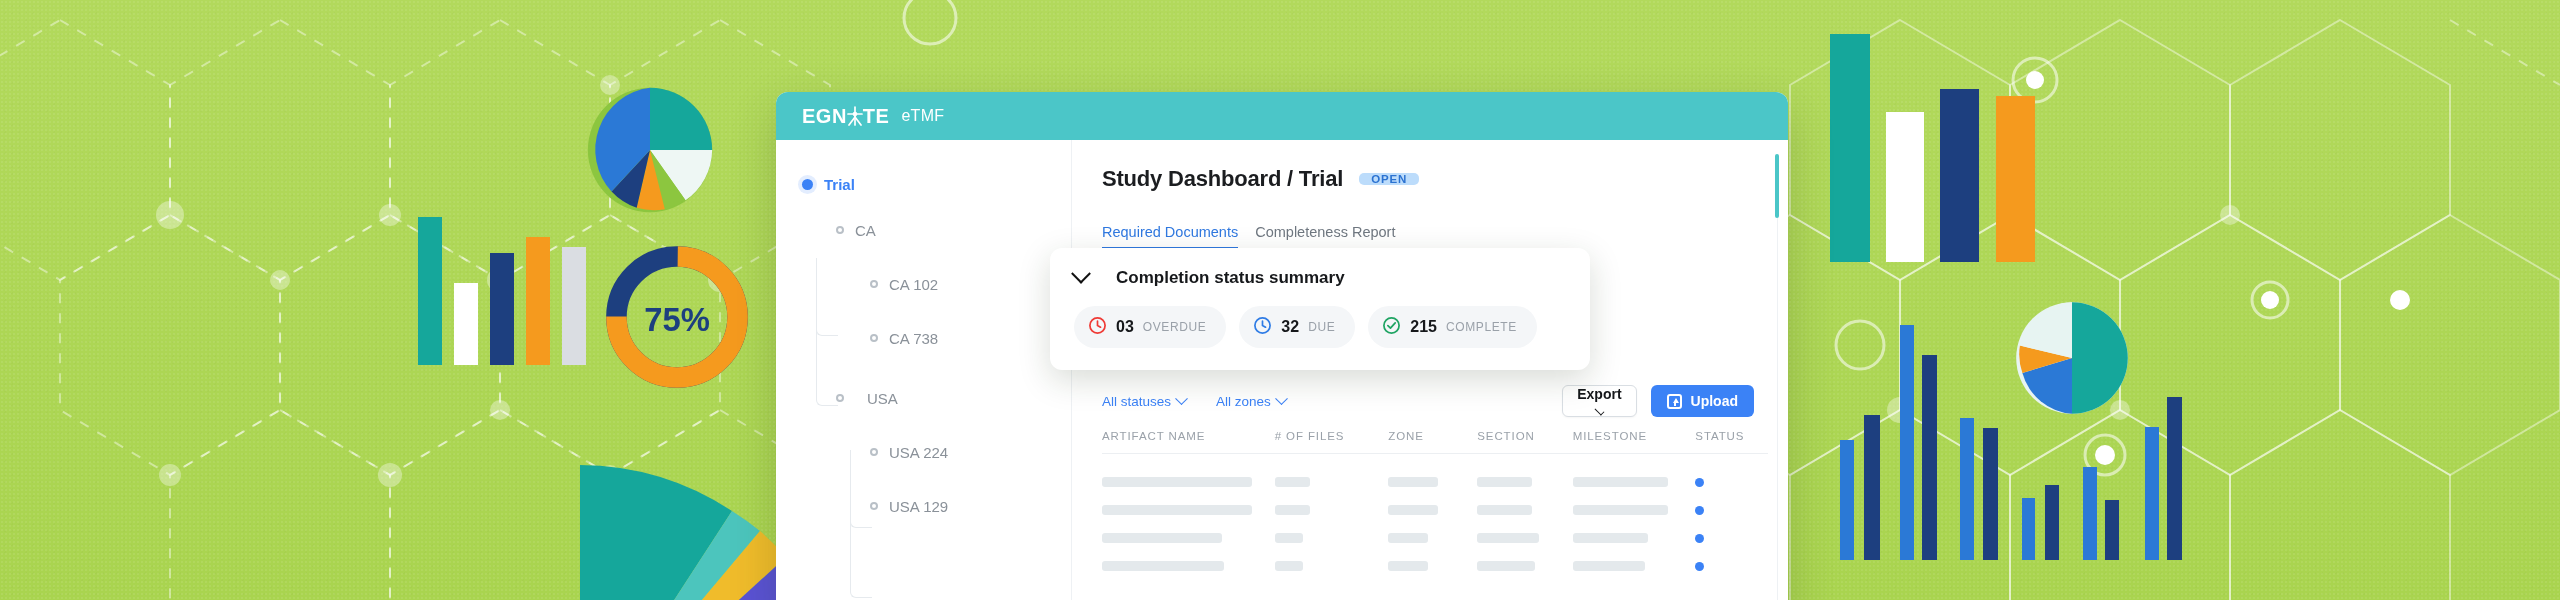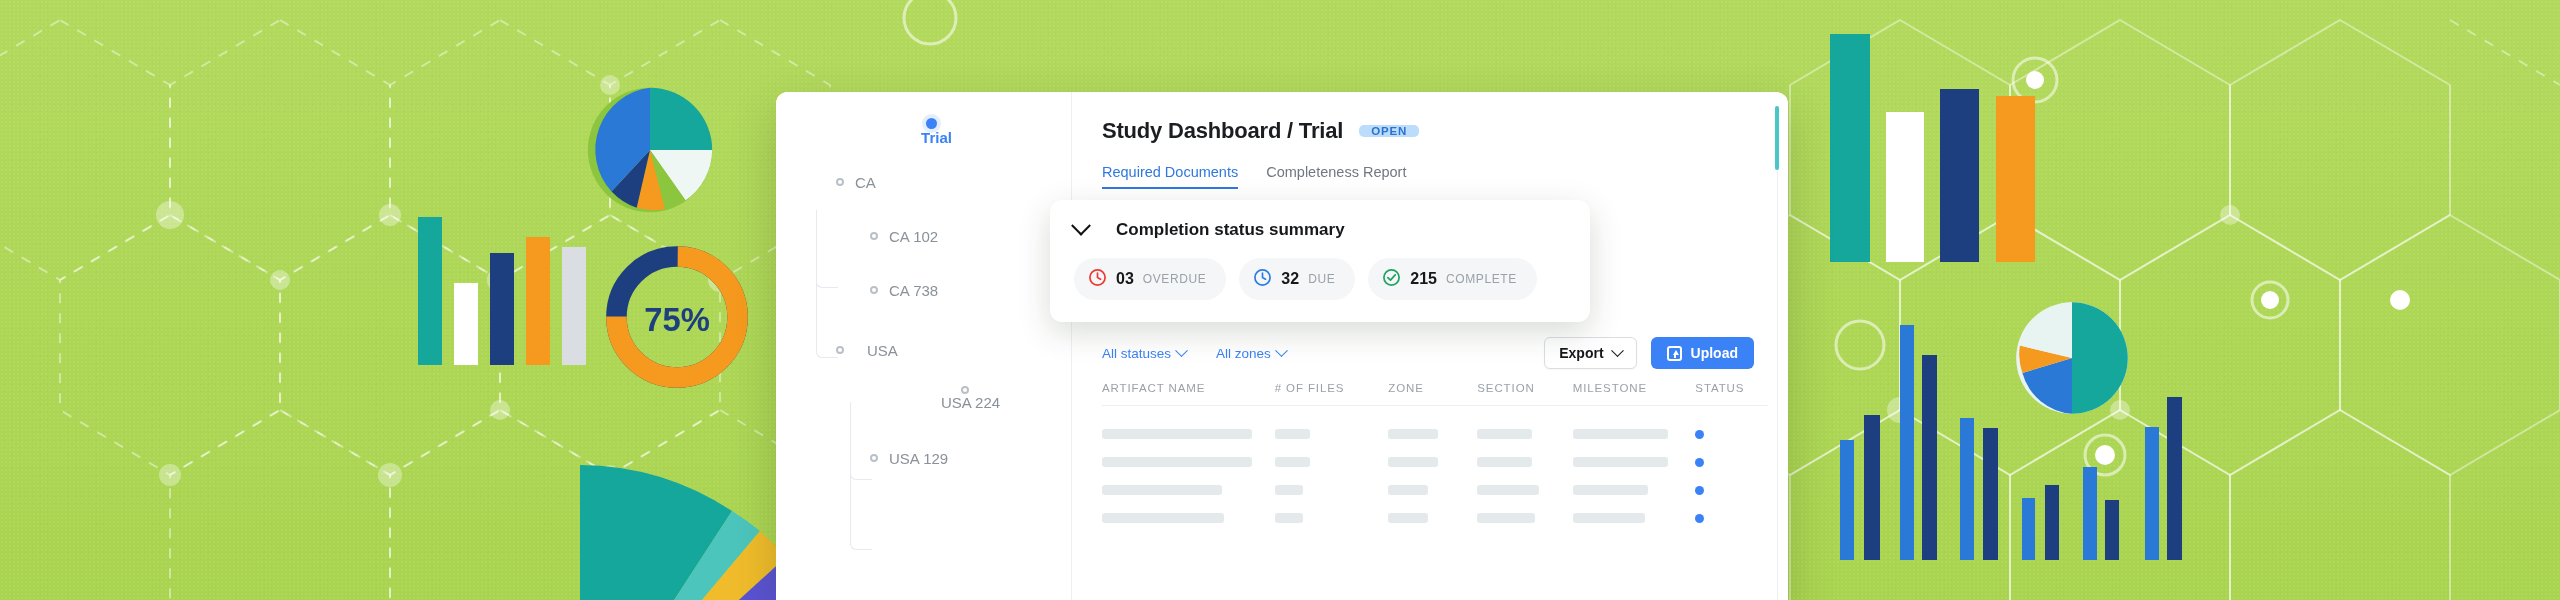--- a/index.html
+++ b/index.html
@@ -61,21 +61,21 @@
 
   #app-body { flex: 1; display: flex; min-height: 0; position: relative; background: #fff; }
 
   
   #sidebar {
     width: 296px; flex: none; background: #fff;
     padding: 26px 0 0 26px; position: relative;
     border-right: 1px solid #eef1f4;
   }
   .tree-row { display: flex; align-items: center; height: 36px; position: relative; }
-  .tree-row.lvl0 { padding-left: 0px; flex-direction: column; }
+  .tree-row.lvl0 { padding-left: 0px; }
   .tree-row.lvl1 { padding-left: 34px; }
   .tree-row.lvl2 { padding-left: 68px; }
   .node-dot {
     width: 11px; height: 11px; border-radius: 50%;
     background: #3b82f6; flex: none; margin-right: 11px;
     box-shadow: 0 0 0 4px rgba(59,130,246,.14);
   }
   .node-ring {
     width: 8px; height: 8px; border-radius: 50%;
     border: 2px solid #b9c0c7; background: #fff;
@@ -90,21 +90,21 @@
   }
 
   
   #main { flex: 1; min-width: 0; padding: 26px 0 0 30px; position: relative; }
   #title-row { display: flex; align-items: center; gap: 16px; }
   #page-title { font-size: 22px; font-weight: bold; color: #1b1d20; letter-spacing: -.2px; }
   #status-badge {
     background: #bcdcfb; color: #2b72d1; font-size: 11.5px; font-weight: bold;
     letter-spacing: .9px; padding: 0 12px; border-radius: 5px;
   }
-  #tabs { display: flex; gap: 28px; margin-top: 20px; }
+  #tabs { display: flex; gap: 17px; margin-top: 32px; }
   .tab { font-size: 14.5px; color: #6f7780; padding-bottom: 7px; white-space: nowrap; }
   .tab.active { color: #2f78e0; border-bottom: 2.5px solid #2f78e0; font-weight: 500; }
   #milestones {
     margin-top: 15px; font-size: 13px; color: #3b82f6;
     display: flex; align-items: center; gap: 6px;
   }
   .chev { width: 9px; height: 9px; border-right: 1.8px solid currentColor; border-bottom: 1.8px solid currentColor;
           transform: rotate(45deg) translate(-2px,-2px); display:inline-block; }
 
   
@@ -135,20 +135,21 @@
   #filter-bar {
     position: absolute; left: 30px; right: 34px; top: 245px;
     display: flex; align-items: center;
   }
   .filter-link { font-size: 13.5px; color: #3b82f6; display: flex; align-items: center; gap: 6px; margin-right: 30px; }
   #btn-export {
     margin-left: auto; height: 32px; background: #fff; border: 1px solid #d9dee3;
     border-radius: 6px; display: flex; align-items: center; gap: 9px;
     padding: 0 14px; font-size: 14px; font-weight: bold; color: #16181b;
     box-shadow: 0 1px 2px rgba(0,0,0,.04);
+    flex-direction: column;
   }
   #btn-upload {
     margin-left: 14px; height: 32px; background: #3b82f6; border-radius: 6px;
     display: flex; align-items: center; gap: 9px; padding: 0 16px;
     font-size: 14px; font-weight: bold; color: #fff;
   }
   .up-ico { width: 15px; height: 15px; border: 2px solid #fff; border-radius: 3px; position: relative; flex:none; }
   .up-ico::after {
     content: ""; position: absolute; left: 4.5px; top: 2px;
     width: 0; height: 0; border-left: 3px solid transparent; border-right: 3px solid transparent;
@@ -301,20 +302,39 @@
     <div style="position:absolute;left:205px;bottom:40px;width:14px;height:75px;background:#1d3f7f;"></div>
     <div style="position:absolute;left:243px;bottom:40px;width:14px;height:93px;background:#2b79d6;"></div>
     <div style="position:absolute;left:265px;bottom:40px;width:14px;height:60px;background:#1d3f7f;"></div>
     <div style="position:absolute;left:305px;bottom:40px;width:14px;height:133px;background:#2b79d6;"></div>
     <div style="position:absolute;left:327px;bottom:40px;width:15px;height:163px;background:#1d3f7f;"></div>
   </g>
 </div>
 
 <div id="app-window">
 
+  <div id="app-header">
+    <div class="logo-word">
+      <span>EGN</span>
+      <span class="logo-star">
+        <svg width="18" height="20" viewBox="0 0 18 20">
+          <g stroke="#fff" stroke-width="1.7" stroke-linecap="round">
+            <line x1="9" y1="1" x2="9" y2="6"></line>
+            <line x1="9" y1="9" x2="9" y2="19"></line>
+            <line x1="2" y1="8" x2="16" y2="8"></line>
+            <line x1="9" y1="11" x2="3" y2="19"></line>
+            <line x1="9" y1="11" x2="15" y2="19"></line>
+          </g>
+          <circle cx="9" cy="8" r="2.3" fill="#fff"></circle>
+        </svg>
+      </span>
+      <span>TE</span>
+    </div>
+    <div class="logo-sub">eTMF</div>
+  </div>
 
   <div id="app-body">
 
     <div id="sidebar">
       <div class="tree-line" style="left:40px; top:118px; height:78px; border-radius:0 0 0 6px;"></div>
       <div class="tree-line" style="left:40px; top:118px; height:148px; border-radius:0 0 0 6px;"></div>
       <div class="tree-line" style="left:74px; top:310px; height:78px; border-radius:0 0 0 6px;"></div>
       <div class="tree-line" style="left:74px; top:310px; height:148px; border-radius:0 0 0 6px;"></div>
 
       <div class="tree-row lvl0">
@@ -330,21 +350,21 @@
         <span class="tree-label">CA 102</span>
       </div>
       <div class="tree-row lvl2" style="margin-top:18px;">
         <span class="node-ring"></span>
         <span class="tree-label">CA 738</span>
       </div>
       <div class="tree-row lvl1" style="margin-top:24px;gap:12px;">
         <span class="node-ring"></span>
         <span class="tree-label">USA</span>
       </div>
-      <div class="tree-row lvl2" style="margin-top:18px;flex-direction:column;">
+      <div class="tree-row lvl2" style="margin-top:18px;">
         <span class="node-ring"></span>
         <span class="tree-label">USA 224</span>
       </div>
       <div class="tree-row lvl2" style="margin-top:18px;">
         <span class="node-ring"></span>
         <span class="tree-label">USA 129</span>
       </div>
     </div>
 
     <div id="main">

